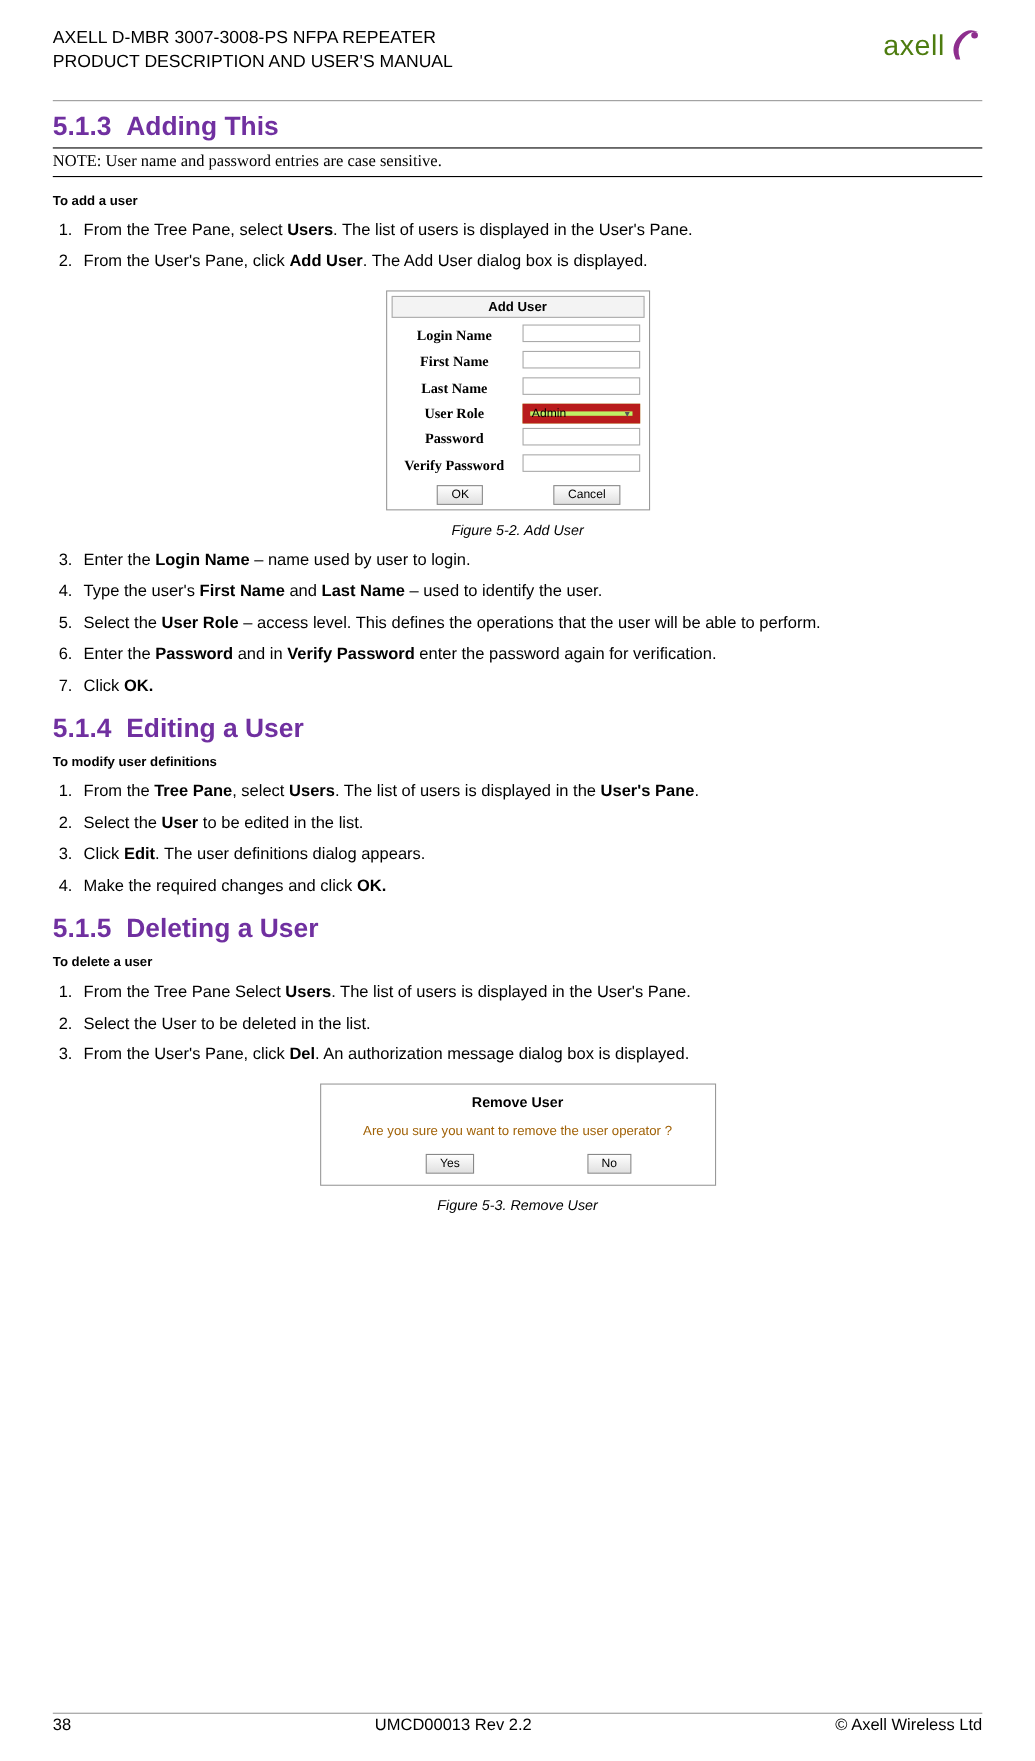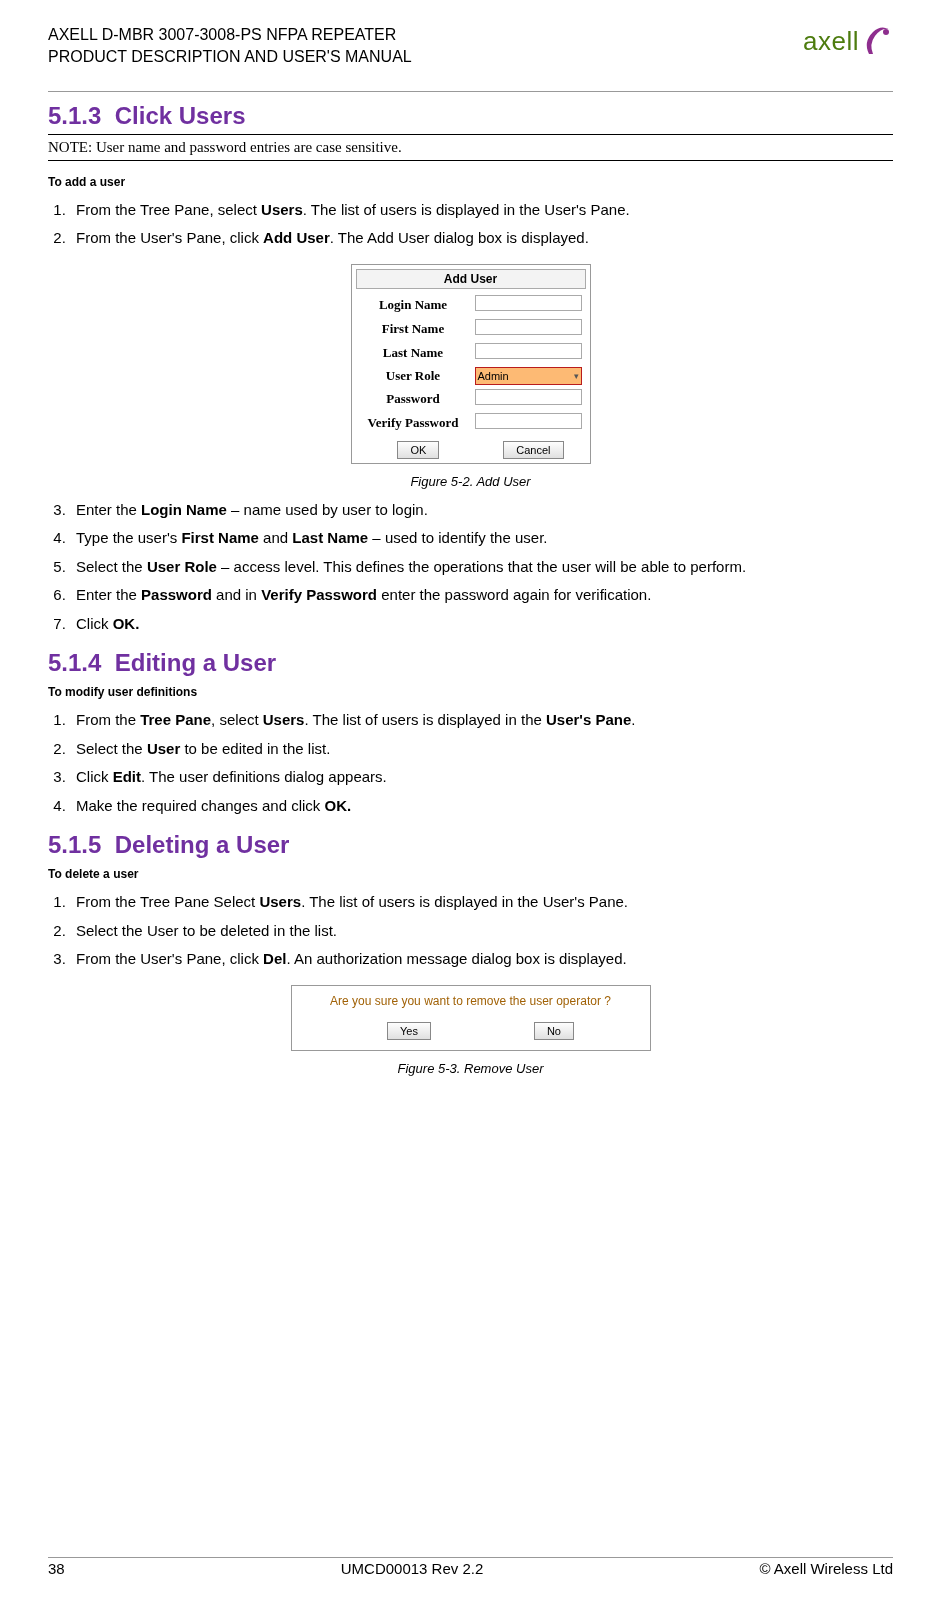--- a/index.html
+++ b/index.html
@@ -76,21 +76,21 @@
     border:1px solid #aaa;
     background:#f3f3f3;
     padding:2px 0;
     font-family:Arial,sans-serif;
     font-size:12px;
   }
   .add-user-dialog table { width:100%; border-collapse:collapse; margin-top:4px; }
   .add-user-dialog td { padding:2px 4px; white-space:nowrap; }
   .add-user-dialog td.lbl { font-weight:bold; width:50%; }
   .fake-input { border:1px solid #aaa; height:16px; width:100%; display:inline-block; background:#fff; }
-  .fake-select { border:1px solid #b91c1c; height:18px; width:100%; display:flex; justify-content:space-between; align-items:center; padding:0 2px; background:#fdba74; font-family:Arial,sans-serif; font-size:11px; }
+  .fake-select { border:7px solid #b91c1c; height:18px; width:100%; display:flex; justify-content:space-between; align-items:center; padding:0 2px; background:#bef264; font-family:Arial,sans-serif; font-size:11px; }
   .fake-select .arrow { font-size:9px; color:#555; }
   .btn-row { display:flex; justify-content:space-around; margin-top:6px; }
   .fake-btn { border:1px solid #888; background:linear-gradient(#fefefe,#e0e0e0); font-family:Liberation Sans, sans-serif; font-size:11px; padding:2px 12px;margin-left:20px; }
   .caption { font-style: italic; font-family: Arial, sans-serif; font-size: 13px; text-align:center; margin-top:10px; }
 
   .remove-user-dialog { width:350px; font-family:Arial,sans-serif; font-size:12px; }
   .remove-user-dialog .ttl { text-align:center; font-weight:bold; padding:4px 0 8px 0; font-size:13px; }
   .remove-user-dialog .msg { text-align:center; padding:4px 0 14px 0; color:#a16207; }
   .remove-user-dialog .btns { display:flex; justify-content:space-around; padding:0 30px 6px 30px; }
 
@@ -120,21 +120,21 @@
     <span class="logo-icon">
       <svg viewBox="0 0 34 34">
           <path d="M10 30 Q4 18 14 8 Q22 0 32 6 Q24 2 16 12 Q10 20 14 30 Z" fill="#8e2e8e"></path>
           <circle cx="27" cy="8" r="3" fill="#8e2e8e"></circle>
         </svg>
     </span>
   </div>
 </div>
 
 <h2 class="purple">
-  <span>5.1.3</span>&nbsp;&nbsp;<span>Click Users</span>
+  <span>5.1.3</span>&nbsp;&nbsp;<span>Adding This</span>
 </h2>
 <div class="note-box">NOTE: User name and password entries are case sensitive.</div>
 <div class="subhead">To add a user</div>
 <ol>
   <li>From the Tree Pane, select <b>Users</b>. The list of users is displayed in the User's Pane.</li>
   <li>From the User's Pane, click <b>Add User</b>. The Add User dialog box is displayed.</li>
 </ol>
 
 <div class="figure">
   <div class="figure-box">
@@ -207,20 +207,21 @@
 <div class="subhead">To delete a user</div>
 <ol>
   <li>From the Tree Pane Select <b>Users</b>. The list of users is displayed in the User's Pane.</li>
   <li>Select the User to be deleted in the list.</li>
   <li>From the User's Pane, click <b>Del</b>. An authorization message dialog box is displayed.</li>
 </ol>
 
 <div class="figure">
   <div class="figure-box">
     <div class="remove-user-dialog">
+      <div class="ttl">Remove User</div>
       <div class="msg">Are you sure you want to remove the user operator ?</div>
       <div class="btns">
         <span class="fake-btn">Yes</span>
         <span class="fake-btn">No</span>
       </div>
     </div>
   </div>
   <div class="caption">Figure 5-3. Remove User</div>
 </div>
 

